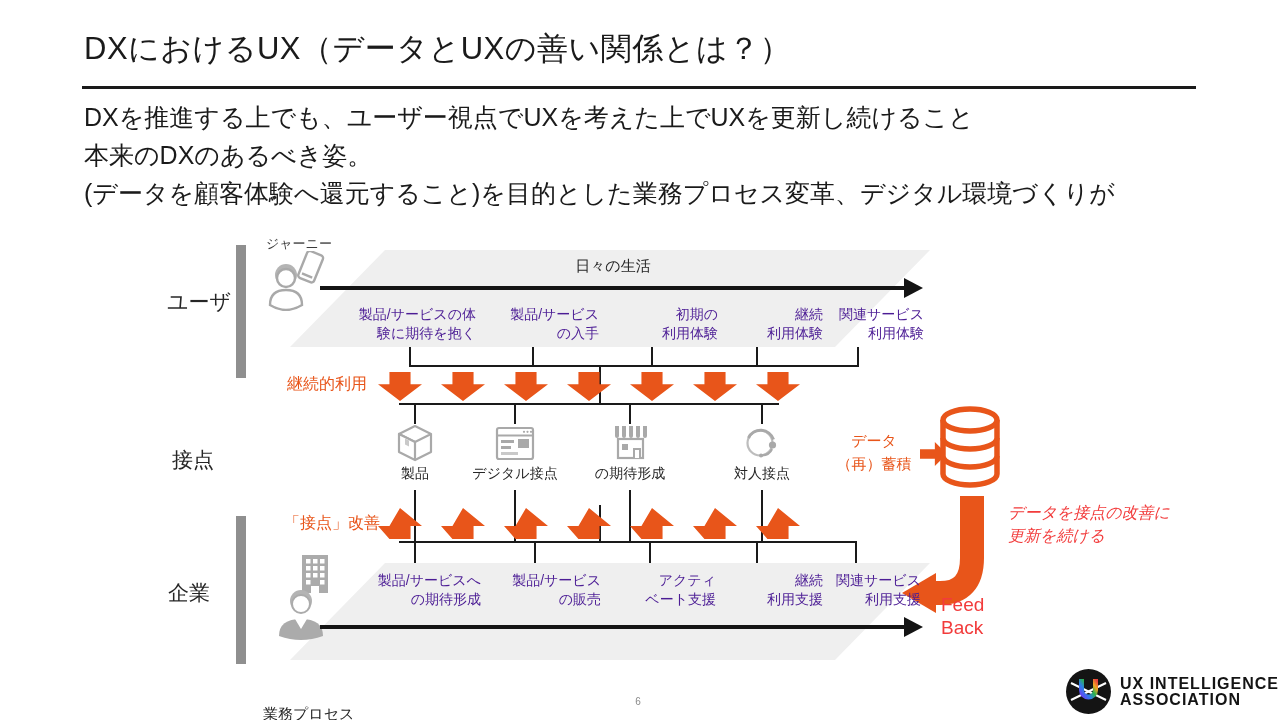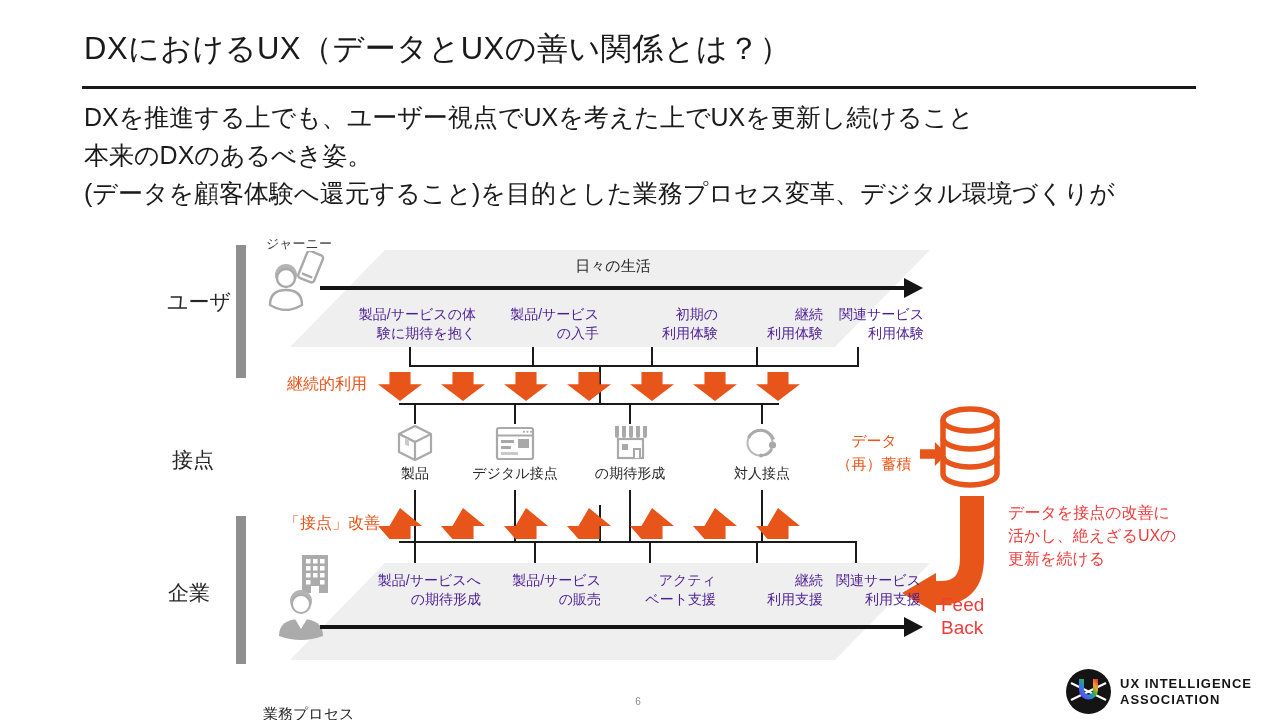--- a/index.html
+++ b/index.html
@@ -39,21 +39,21 @@
 
   .steplabel{font-size:14px;line-height:19px;text-align:right;color:#4c1d95;width:132px;}
   .tp-label{font-size:14px;text-align:center;color:#262626;width:96px;}
   .orange-note{color:var(--orange);font-size:16px;font-weight:500;}
   .small-cap{font-size:13px;color:#3a3a3a;}
   .red-note{color:var(--red);font-size:16px;line-height:23px;font-weight:500;}
   .feedback{color:var(--red);font-size:19px;line-height:23px;font-weight:500;}
   .center-note{font-size:15px;text-align:center;color:#262626;}
   .pagenum{font-size:10px;color:#8a8a8a;text-align:center;width:80px;}
 
-  .logo-text{font-size:13px;font-weight:800;letter-spacing:1px;line-height:16px;color:#141414;}
+  .logo-text{font-size:16px;font-weight:800;letter-spacing:1px;line-height:16px;color:#141414;}
   svg{display:block;}
 </style>
 </head>
 <body>
 
 <div class="slide">
 
   <div class="abs title">DXにおけるUX（データとUXの善い関係とは？）</div>
   <div class="abs title-rule"></div>
   <div class="abs body-text">
@@ -199,23 +199,22 @@
       </g>
     </svg>
   </div>
 
   <div class="abs" style="left:896px;top:490px;">
     <svg width="120" height="140" viewBox="0 0 120 140">
       <path d="M76 6 V68 Q76 103 44 103 H38" fill="none" stroke="#E8551A" stroke-width="24"></path>
       <polygon points="40,83 40,123 6,103" fill="#E8551A"></polygon>
     </svg>
   </div>
-  <div class="abs red-note" style="left:1008px;top:501px;">
+  <div class="abs red-note" style="left:1008px;top:501px;font-style:italic;">
     <div>データを接点の改善に</div>
-    <div>活かし、絶えざるUXの</div>
     <div>更新を続ける</div>
   </div>
   <div class="abs feedback" style="left:941px;top:593px;">
     <div>Feed</div>
     <div>Back</div>
   </div>
 
   <div class="abs cline" style="left:414px;top:490px;width:2px;height:52px;"></div>
   <div class="abs cline" style="left:514px;top:490px;width:2px;height:52px;"></div>
   <div class="abs cline" style="left:629px;top:490px;width:2px;height:52px;"></div>

